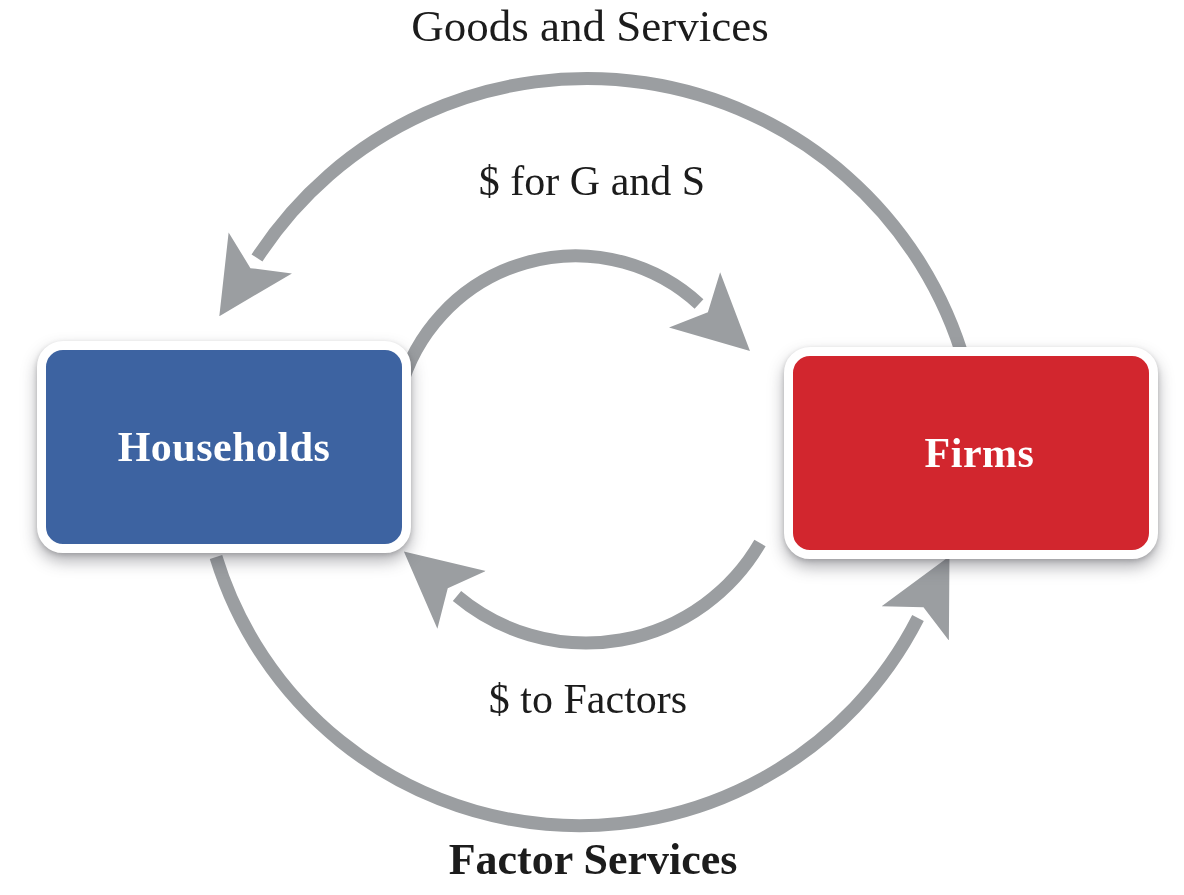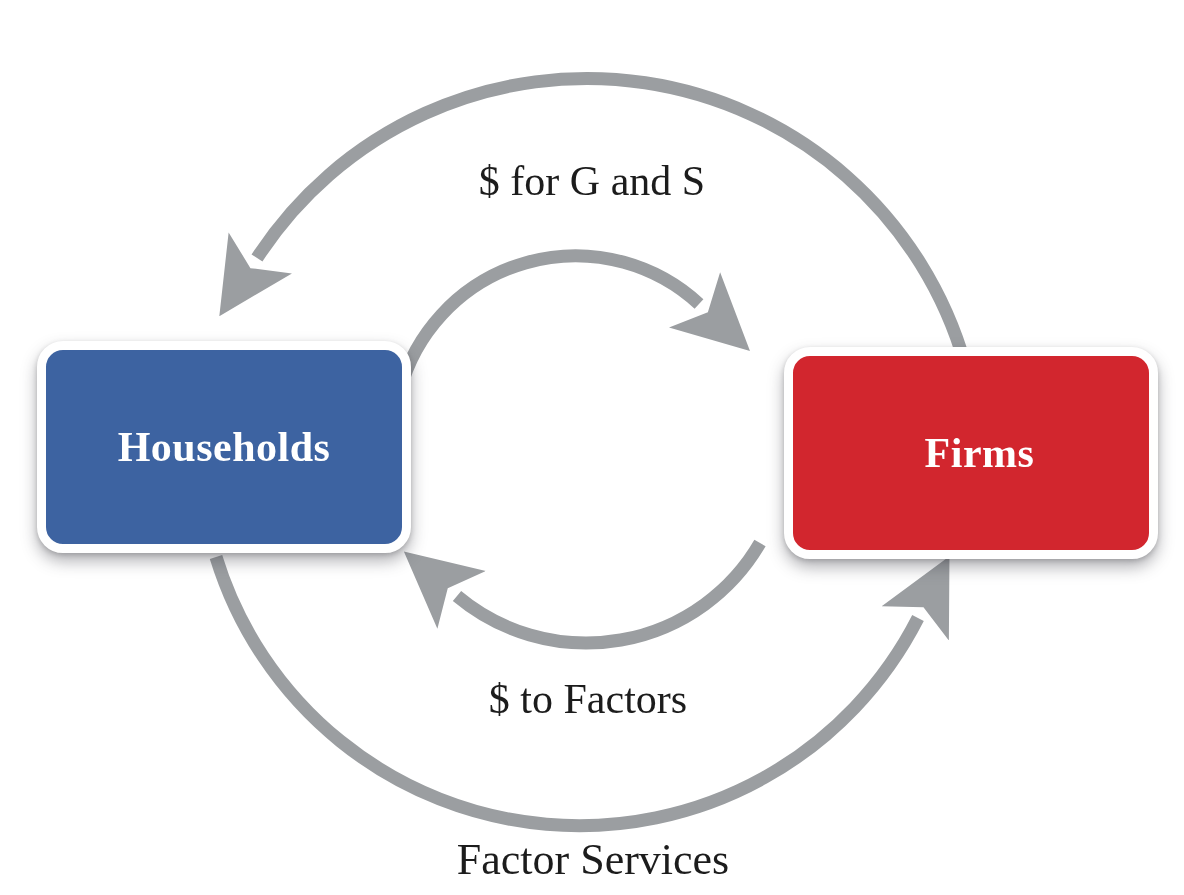--- a/index.html
+++ b/index.html
@@ -58,21 +58,21 @@
   .flow-label{
     position:absolute;z-index:3;
     color:var(--color-label-text);
     white-space:nowrap;
     transform:translateX(-50%);
     line-height:1;
   }
   .flow-label-goods   {left:590px;top:4px;  font-size:45px;}
   .flow-label-mforgs  {left:592px;top:160px;font-size:42px;}
   .flow-label-mtofact {left:588px;top:678px;font-size:42px;}
-  .flow-label-factors {left:593px;top:838px;font-size:44px;}
+  .flow-label-factors {left:593px;top:838px;font-size:44px;font-weight:bold;}
 </style>
 </head>
 <body>
 
 <div class="canvas">
 
   <svg class="arrows-svg" width="1184" height="895" viewBox="0 0 1184 895">
     <defs>
       <marker id="arrowhead" viewBox="0 0 10 10" refX="0.8" refY="5" markerWidth="5.8" markerHeight="6.8" orient="auto">
         <path class="arrowhead-shape" d="M0 0 L10 5 L0 10 L2.4 5 Z"></path>
@@ -81,20 +81,21 @@
 
     <path class="arc" d="M 965 364 A 393 393 0 0 0 257 258" marker-end="url(#arrowhead)"></path>
 
     <path class="arc" d="M 216 557 A 380 380 0 0 0 918 618" marker-end="url(#arrowhead)"></path>
 
     <path class="arc" d="M 400 390 A 182 182 0 0 1 699 304" marker-end="url(#arrowhead)"></path>
 
     <path class="arc" d="M 760 543 A 201 201 0 0 1 457 596" marker-end="url(#arrowhead)"></path>
   </svg>
 
+  <div class="flow-label flow-label-goods">Goods and Services</div>
 
   <div class="flow-label flow-label-mforgs">$ for G and S</div>
 
   <div class="node node-households">
     <span class="node-label">Households</span>
   </div>
 
   <div class="node node-firms">
     <span class="node-label">Firms</span>
   </div>

